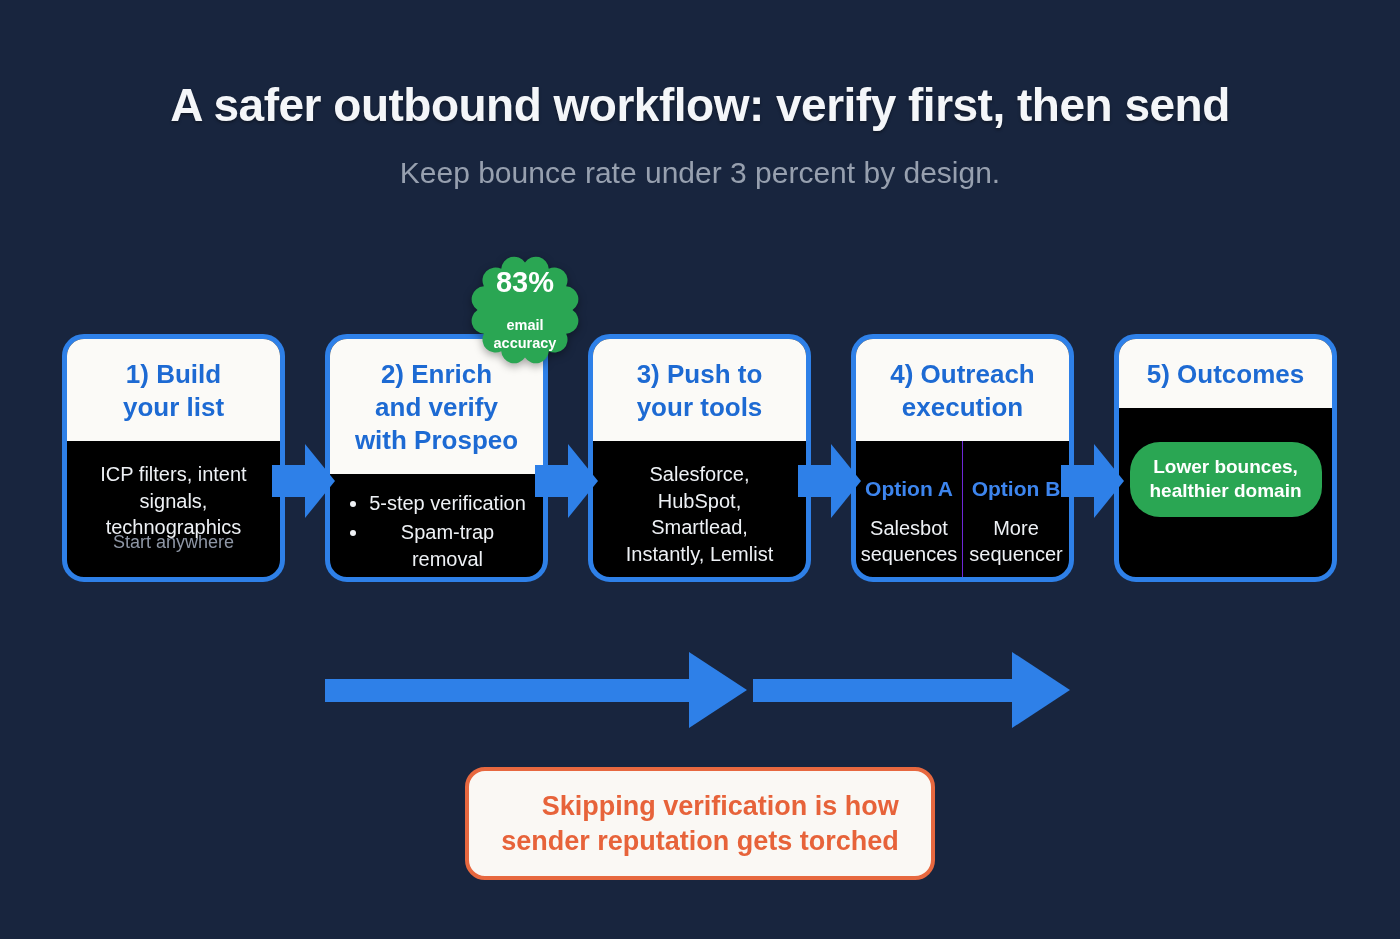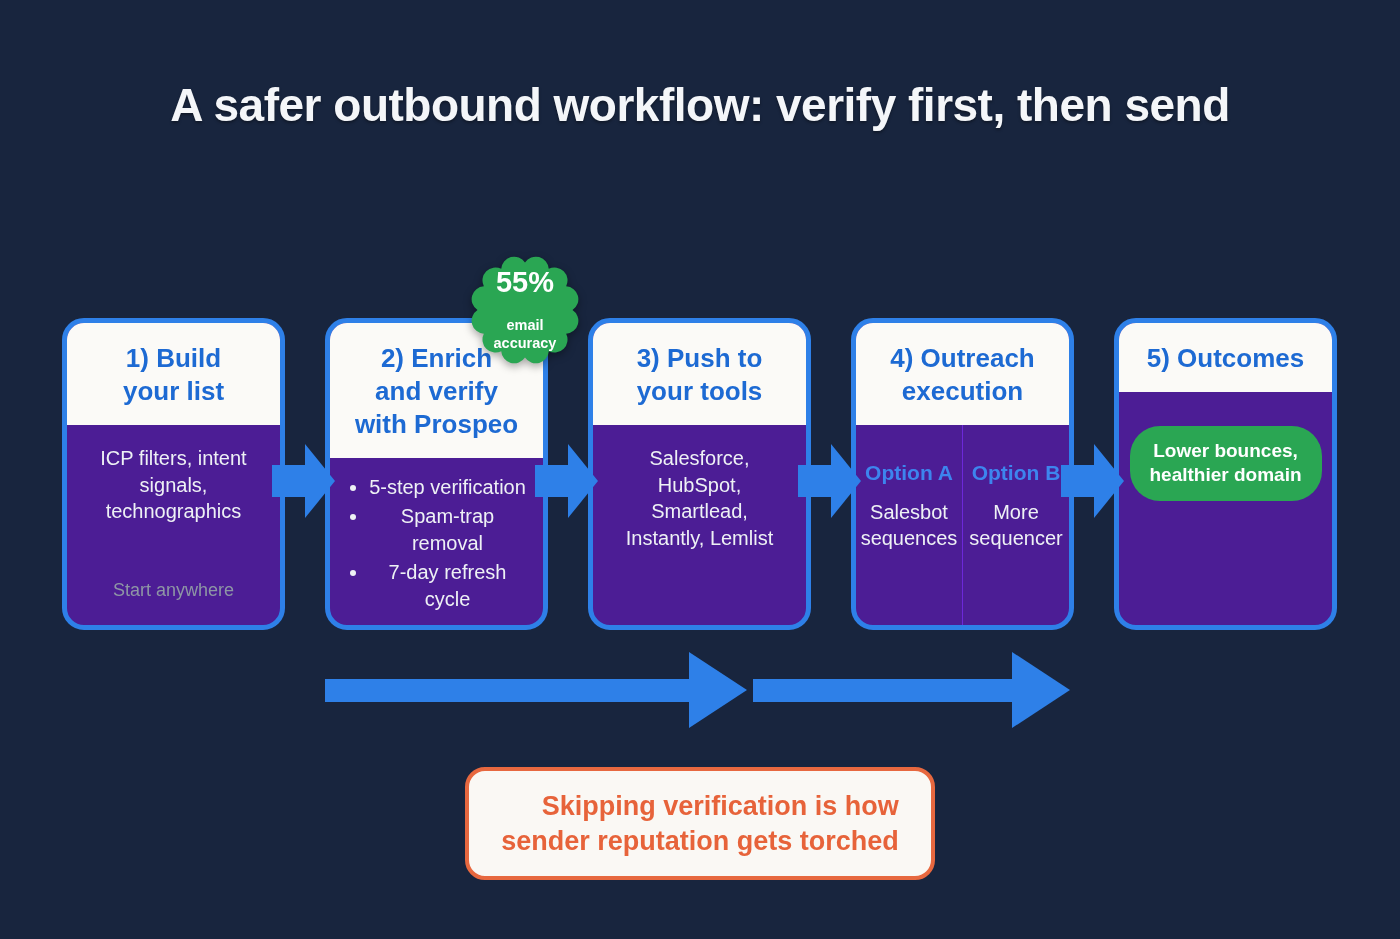--- a/index.html
+++ b/index.html
@@ -18,22 +18,22 @@
     letter-spacing:-0.5px;
     text-shadow:0 2px 3px rgba(0,0,0,.35);
   }
   .subtitle{
     position:absolute;top:156px;left:0;width:1400px;
     text-align:center;color:#97a0af;font-size:30px;font-weight:normal;
   }
 
   
   .card{
-    position:absolute;top:318px;height:312px;width:223px;
-    background:#4c1d95;border:5px solid #2e80e8;border-radius:22px;
+    position:absolute;top:334px;height:248px;width:223px;
+    background:#000000;border:5px solid #2e80e8;border-radius:22px;
     box-sizing:border-box;overflow:hidden;z-index:1;
     display:flex;flex-direction:column;
   }
   .card-1{left:62px;}
   .card-2{left:325px;}
   .card-3{left:588px;}
   .card-4{left:851px;}
   .card-5{left:1114px;}
   .card-head{
     background:#fbfaf7;color:#1d6ad3;font-weight:bold;font-size:26px;
@@ -119,20 +119,21 @@
     color:#e7633a;font-weight:bold;font-size:27px;line-height:1.26;
     text-align:right;white-space:pre-line;
   }
 </style>
 </head>
 <body>
 
 <div class="stage">
 
   <div class="title">A safer outbound workflow: verify first, then send</div>
+  <div class="subtitle">Keep bounce rate under 3 percent by design.</div>
 
   <div class="card card-1">
     <div class="card-head">1) Build
 your list</div>
     <div class="card-body">
       <div class="body-text">ICP filters, intent
 signals,
 technographics</div>
       <div class="footnote">Start anywhere</div>
     </div>
@@ -203,21 +204,21 @@
         A 12 12 0 0 1 11.9 72
         A 12 12 0 0 1 6 50
         A 12 12 0 0 1 11.9 28
         A 12 12 0 0 1 28 11.9
         A 12 12 0 0 1 50 6
         A 12 12 0 0 1 72 11.9
         A 12 12 0 0 1 88.1 28
         A 12 12 0 0 1 94 50 Z"></path>
     </svg>
     <div class="badge-inner">
-      <div class="badge-value">55%</div>
+      <div class="badge-value">83%</div>
       <div class="badge-label">email
 accuracy</div>
     </div>
   </div>
 
   <div class="flow-arrow fa-1">
       <div class="tail"></div>
       <div class="head"></div>
     </div>
   <div class="flow-arrow fa-2">

